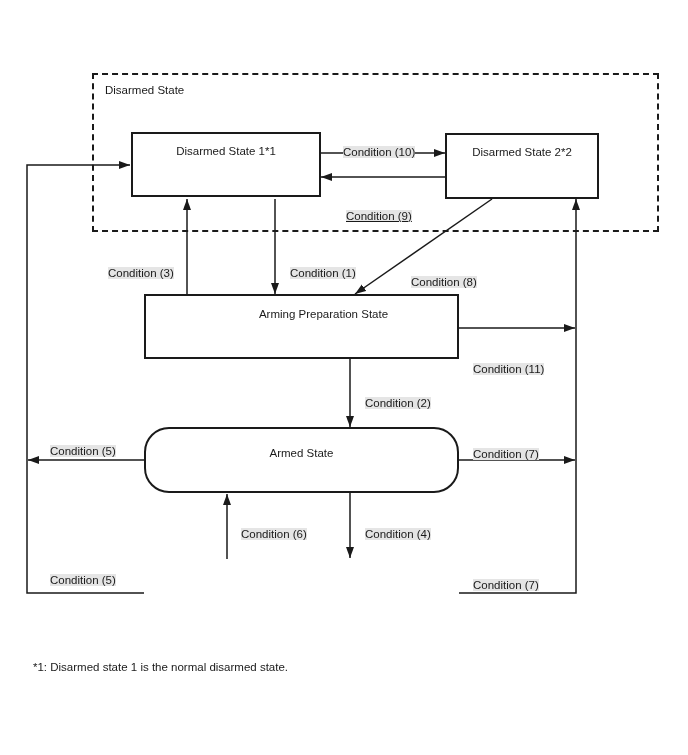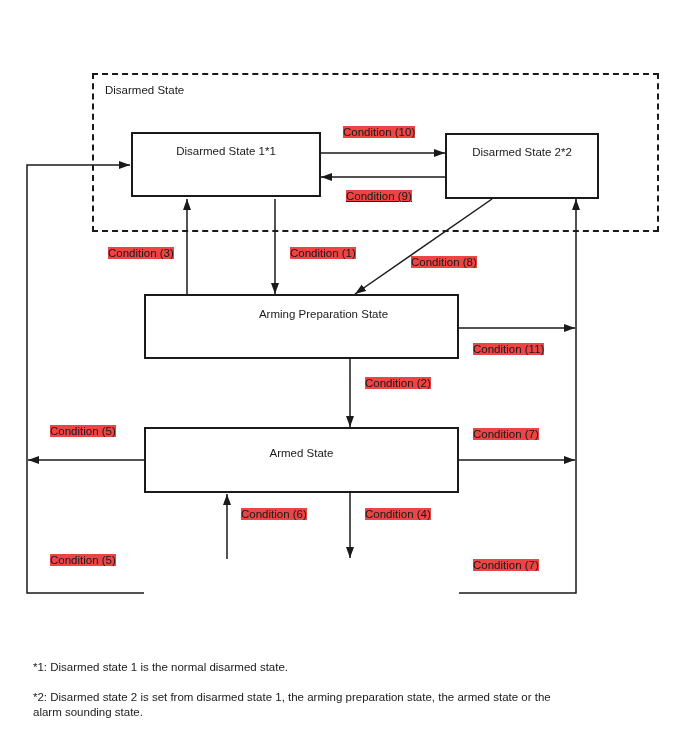--- a/index.html
+++ b/index.html
@@ -34,27 +34,28 @@
     position: absolute;
     border: 2px solid #1a1a1a;
     background: #ffffff;
     box-sizing: border-box;
     text-align: center;
     font-size: 11.5px;
   }
   .box-ds1   { left: 131px; top: 132px; width: 190px; height: 65px; padding-top: 11px; }
   .box-ds2   { left: 445px; top: 133px; width: 154px; height: 66px; padding-top: 11px; }
   .box-ap    { left: 144px; top: 294px; width: 315px; height: 65px; padding-top: 12px; padding-left: 44px; }
-  .box-armed { left: 144px; top: 427px; width: 315px; height: 66px; padding-top: 18px; }
+  .box-armed { left: 144px; top: 427px; width: 315px; height: 66px; padding-top: 18px; border-radius: 25px; }
   .box-alarm { left: 144px; top: 559px; width: 315px; height: 65px; padding-top: 18px; }
   .cond-label {
     position: absolute;
     font-size: 11.5px;
     white-space: nowrap;
-    background: #ef4444;
+    background: #e5e5e5;
+    margin-top: 20px;
   }
   .lbl-c10 { left: 343px; top: 126px; }
   .lbl-c9  { left: 346px; top: 190px; text-decoration: underline; }
   .lbl-c3  { left: 108px; top: 247px; }
   .lbl-c1  { left: 290px; top: 247px; }
   .lbl-c8  { left: 411px; top: 256px; }
   .lbl-c11 { left: 473px; top: 343px; }
   .lbl-c2  { left: 365px; top: 377px; }
   .lbl-c5u { left: 50px;  top: 425px; }
   .lbl-c7u { left: 473px; top: 428px; }
@@ -130,16 +131,14 @@
   <div class="cond-label lbl-c11">Condition (11)</div>
   <div class="cond-label lbl-c2">Condition (2)</div>
   <div class="cond-label lbl-c5u">Condition (5)</div>
   <div class="cond-label lbl-c7u">Condition (7)</div>
   <div class="cond-label lbl-c6">Condition (6)</div>
   <div class="cond-label lbl-c4">Condition (4)</div>
   <div class="cond-label lbl-c5l">Condition (5)</div>
   <div class="cond-label lbl-c7l">Condition (7)</div>
 
   <div class="footnote fn1">*1: Disarmed state 1 is the normal disarmed state.</div>
-  <div class="footnote fn2">*2: Disarmed state 2 is set from disarmed state 1, the arming preparation state, the armed state or the
-alarm sounding state.</div>
 
 </div>
 
 </body></html>

